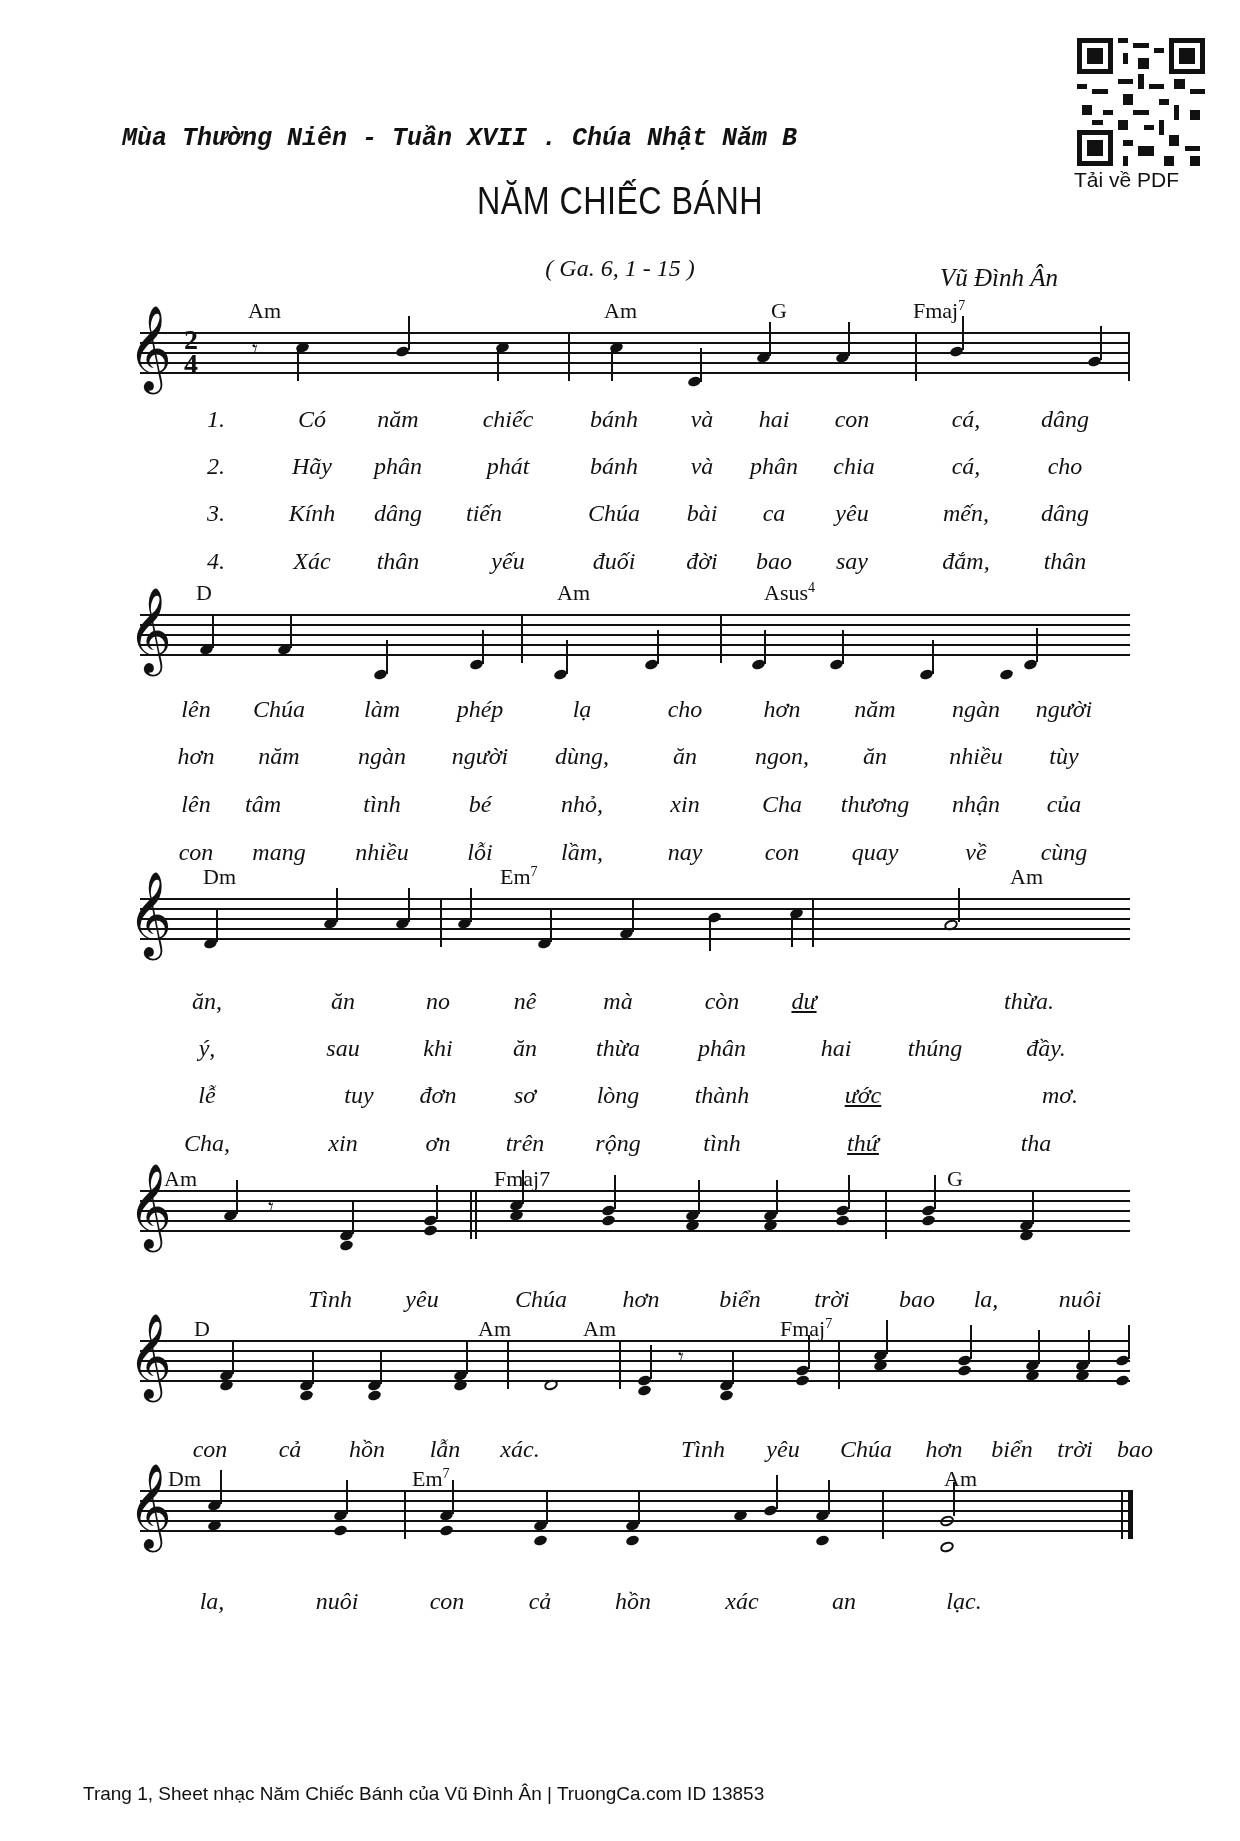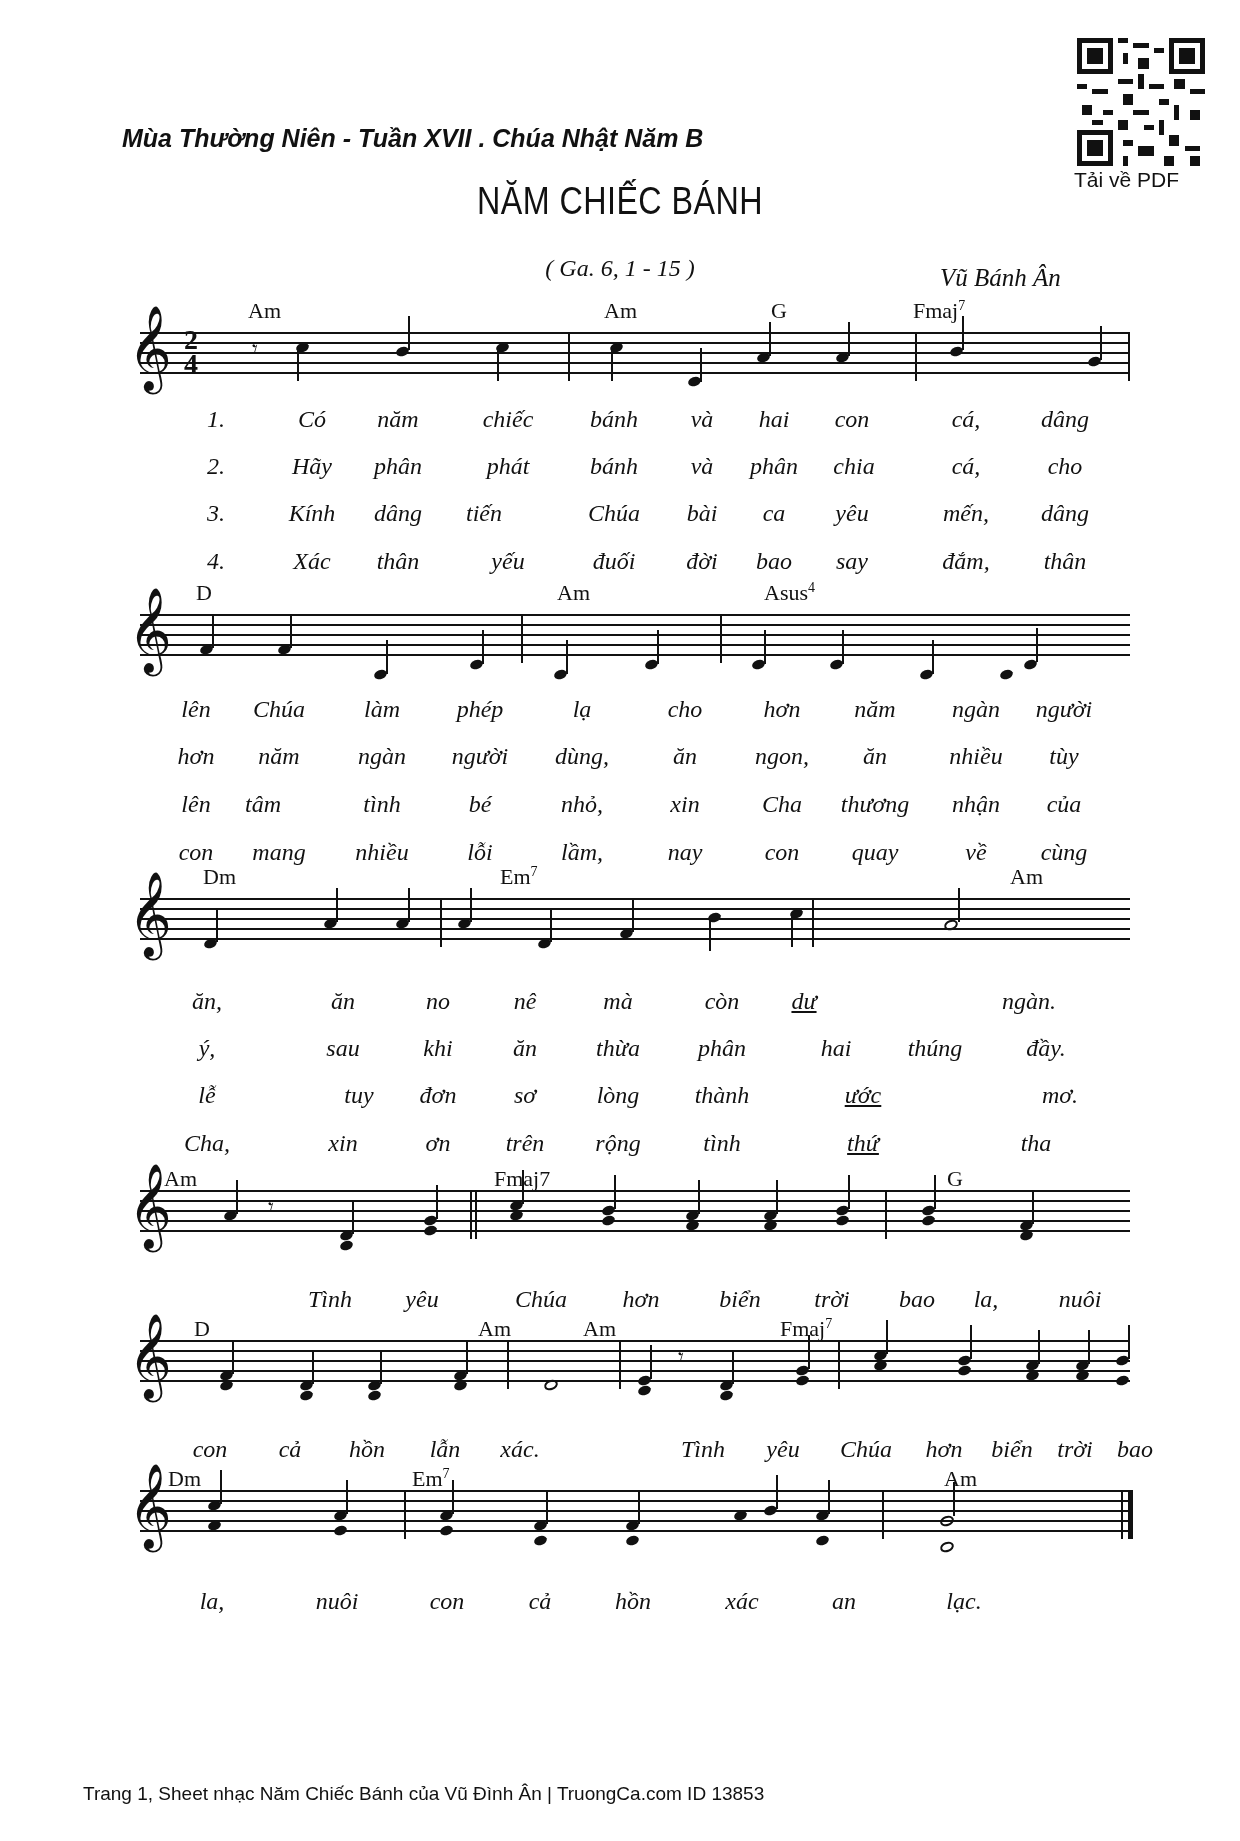--- a/index.html
+++ b/index.html
@@ -1,18 +1,18 @@
 <!DOCTYPE html>
 <html><head>
 <meta charset="utf-8">
 <style>
   html,body{margin:0;padding:0;background:#fff;}
   body{width:1240px;height:1841px;position:relative;overflow:hidden;color:#111;font-family:"DejaVu Serif",serif;}
   .abs{position:absolute;}
-  .subtitle{left:122px;top:124px;font-family:Liberation Sans, sans-serif;font-style:italic;font-weight:bold;font-size:25px;}
+  .subtitle{left:122px;top:124px;font-family:Liberation Mono, monospace;font-style:italic;font-weight:bold;font-size:25px;}
   .title{left:0;width:1240px;top:180px;text-align:center;font-family:"Liberation Sans",sans-serif;font-size:38px;letter-spacing:0.5px;transform:scaleX(0.85);}
   .ref{left:0;width:1240px;top:255px;text-align:center;font-family:"Liberation Serif",serif;font-style:italic;font-size:24px;}
   .author{left:940px;top:264px;font-family:"Liberation Serif",serif;font-style:italic;font-size:25px;}
   .qr{left:1077px;top:38px;width:128px;height:128px;}
   .qr-label{left:1074px;top:168px;font-family:"Liberation Sans",sans-serif;font-size:21px;}
   .footer{left:83px;top:1783px;font-family:"Liberation Sans",sans-serif;font-size:19px;}
   .staff{position:absolute;left:140px;width:990px;height:48px;}
   .staff .line{position:absolute;left:0;right:0;height:1.5px;background:#111;}
   .barline{position:absolute;top:0;width:1.5px;height:49px;background:#111;}
   .barline.final{width:5px;}
@@ -27,21 +27,21 @@
   .lyric-row span{position:absolute;white-space:nowrap;transform:translateX(-50%);}
   .u{text-decoration:underline;}
   .rest{position:absolute;font-size:22px;font-family:"DejaVu Sans",sans-serif;}
 </style>
 </head>
 <body>
 
 <div class="abs subtitle">Mùa Thường Niên - Tuần XVII . Chúa Nhật Năm B</div>
 <div class="abs title">NĂM CHIẾC BÁNH</div>
 <div class="abs ref">( Ga. 6, 1 - 15 )</div>
-<div class="abs author">Vũ Bánh Ân</div>
+<div class="abs author">Vũ Đình Ân</div>
 
 <div class="abs qr">
   <svg width="128" height="128" viewBox="0 0 25 25" shape-rendering="crispEdges">
     <rect width="25" height="25" fill="#fff"></rect>
     <g fill="#111">
       <rect x="0" y="0" width="7" height="7"></rect>
         <rect x="1" y="1" width="5" height="5" fill="#fff"></rect>
         <rect x="2" y="2" width="3" height="3"></rect>
       <rect x="18" y="0" width="7" height="7"></rect>
         <rect x="19" y="1" width="5" height="5" fill="#fff"></rect>
@@ -289,21 +289,21 @@
 <div class="chord" style="left:1010px;top:864px;">Am</div>
 
 <div class="lyric-row" style="top:988px;">
   <span style="left:207px">ăn,</span>
     <span style="left:343px">ăn</span>
     <span style="left:438px">no</span>
     <span style="left:525px">nê</span>
     <span style="left:618px">mà</span>
     <span style="left:722px">còn</span>
     <span class="u" style="left:804px">dư</span>
-    <span style="left:1029px">ngàn.</span>
+    <span style="left:1029px">thừa.</span>
 </div>
 <div class="lyric-row" style="top:1035px;">
   <span style="left:207px">ý,</span>
     <span style="left:343px">sau</span>
     <span style="left:438px">khi</span>
     <span style="left:525px">ăn</span>
     <span style="left:618px">thừa</span>
     <span style="left:722px">phân</span>
     <span style="left:836px">hai</span>
     <span style="left:935px">thúng</span>

